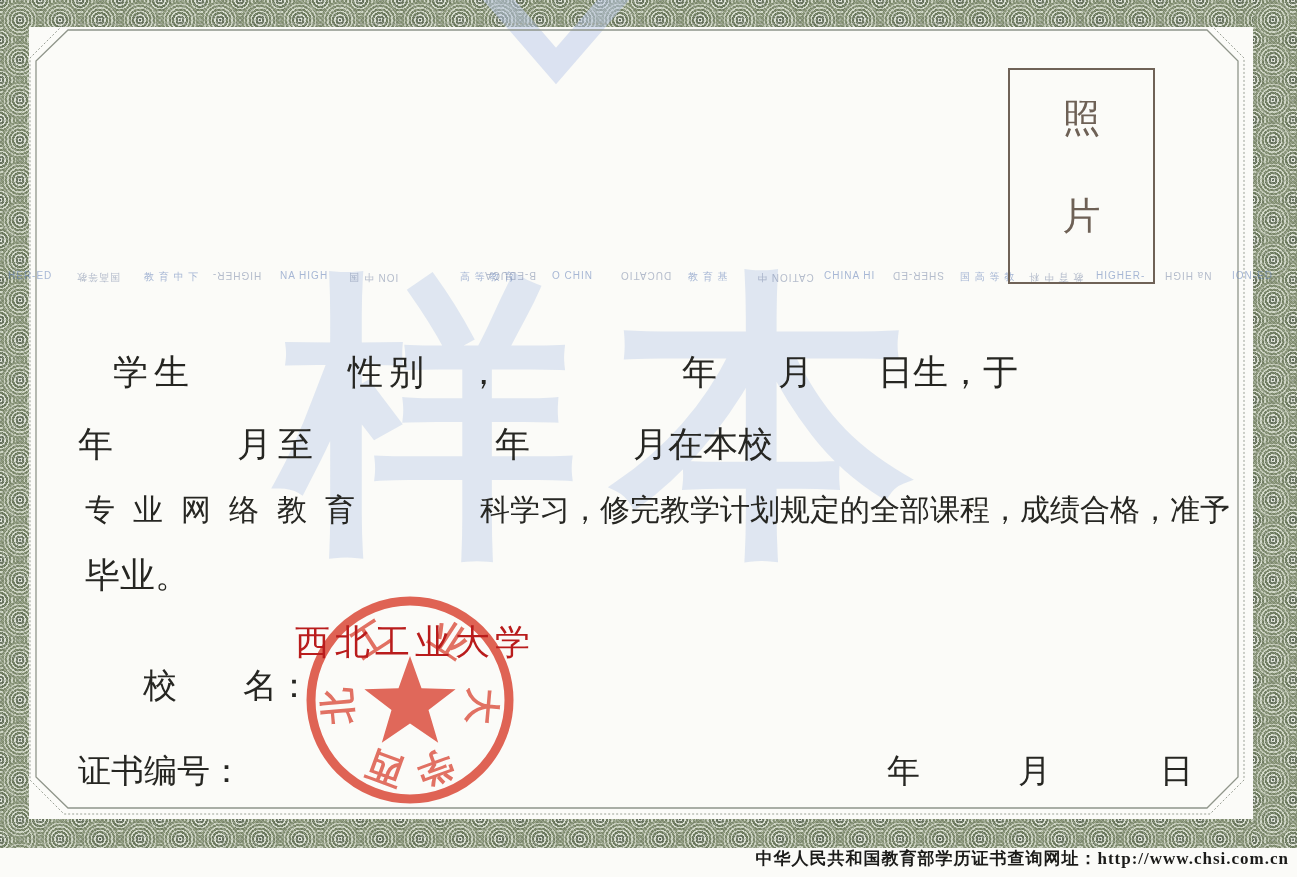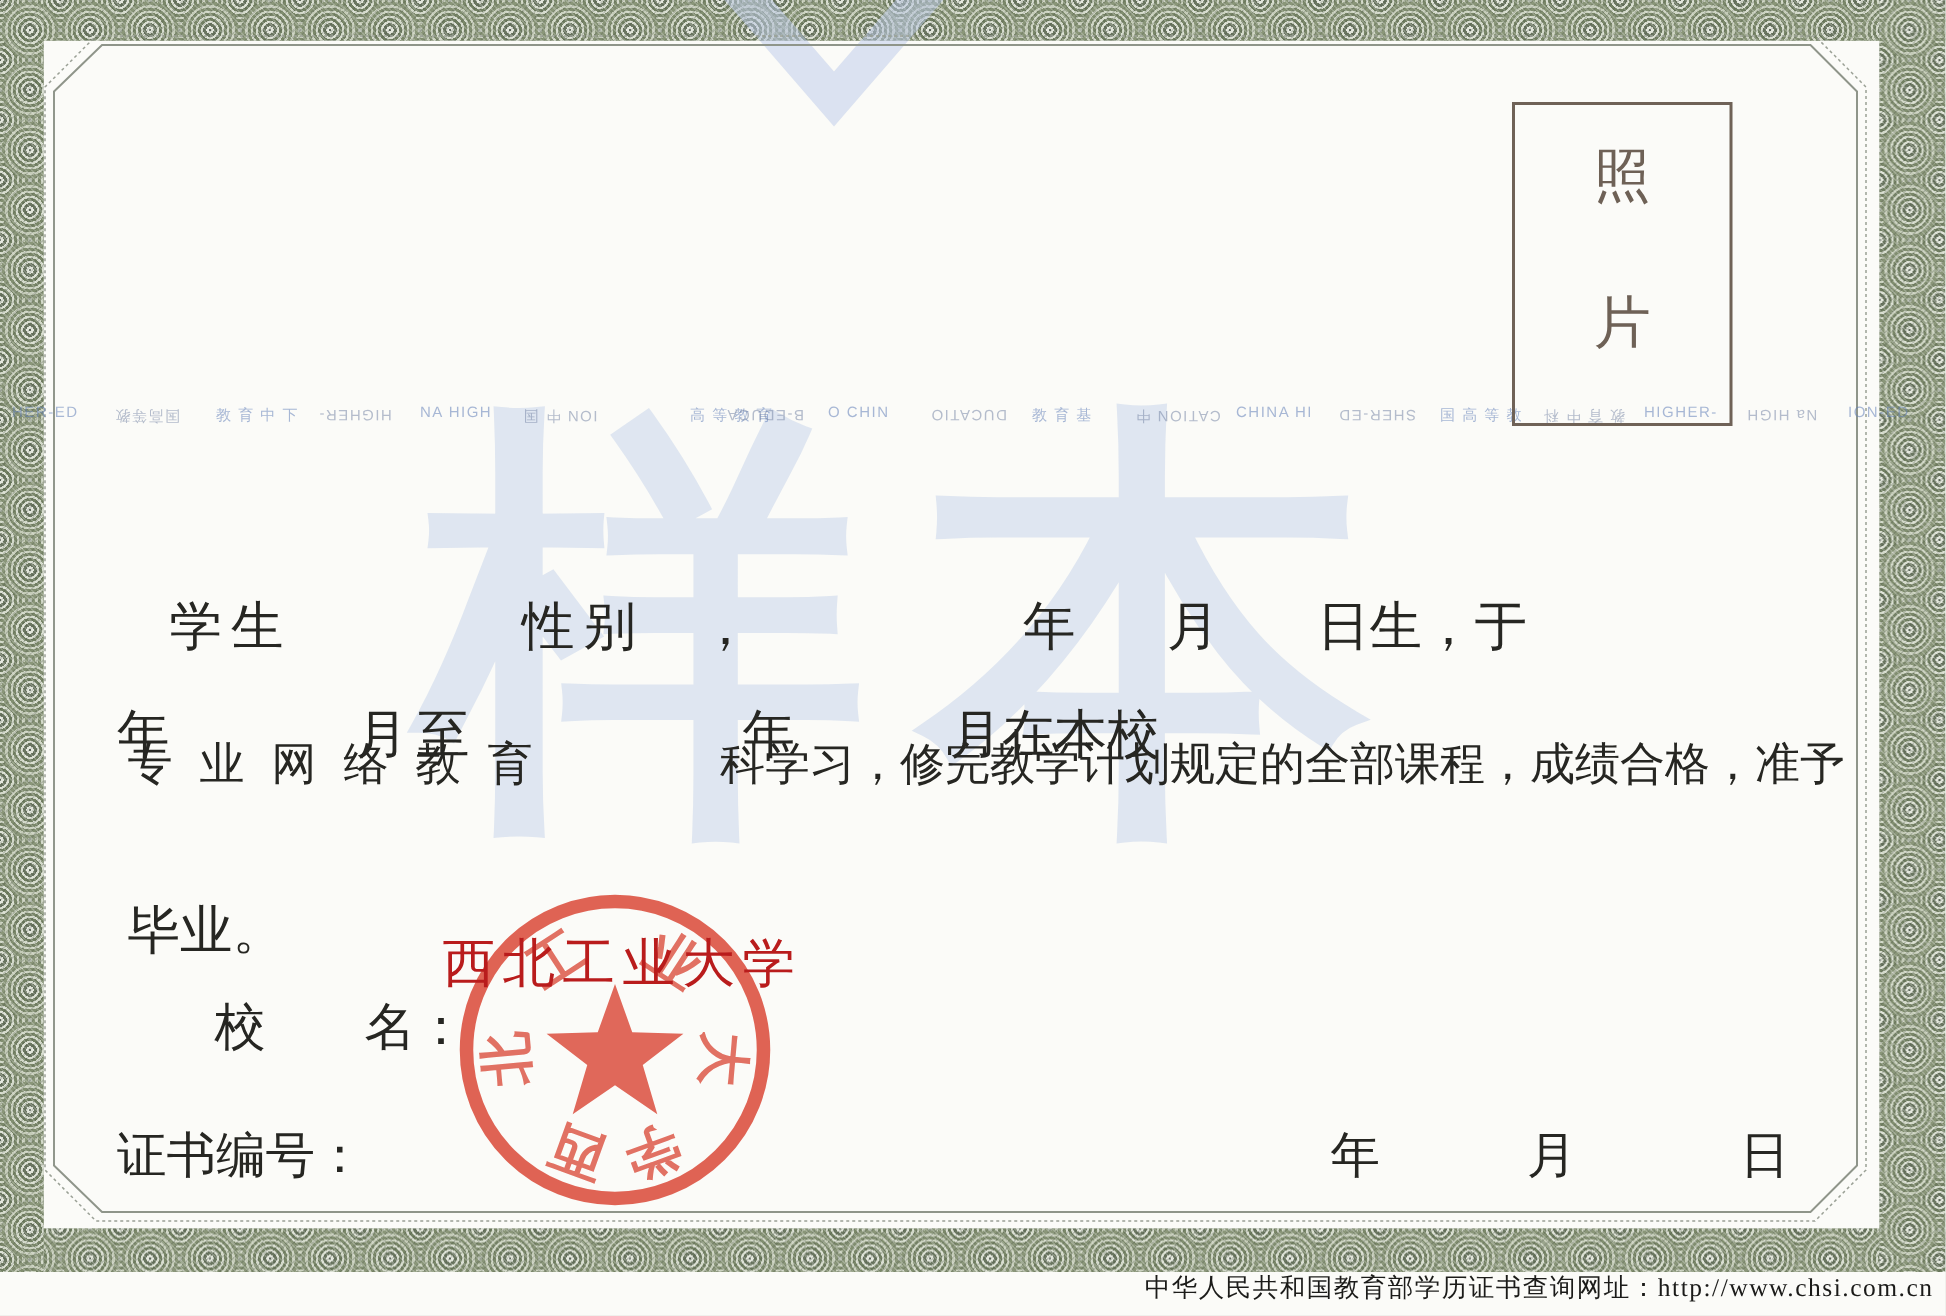--- a/index.html
+++ b/index.html
@@ -55,34 +55,34 @@
     border:2px solid #6f6257;box-sizing:border-box;background:transparent;
     display:flex;flex-direction:column;align-items:center;justify-content:flex-start;
     padding-top:28px;gap:58px;
   }
   .photo-box span{font-size:38px;color:#6e6156;line-height:40px;}
   
   .line{position:absolute;left:0;width:1297px;z-index:4;}
   .line span{position:absolute;white-space:nowrap;letter-spacing:6px;}
   .ls0{letter-spacing:0 !important;}
   .ls18{letter-spacing:18px !important;}
-  .l1,.l2,.l4{font-size:35px;line-height:46px;height:46px;margin-top:45px;}
+  .l1,.l2,.l4{font-size:35px;line-height:46px;height:46px;}
   .l3{font-size:30px;line-height:44px;height:44px;}
   .l5{font-size:34px;line-height:48px;height:48px;}
   .l6{font-size:33px;line-height:46px;height:46px;}
   .school-name{
     position:absolute;left:295px;top:619px;z-index:5;
     font-size:35px;letter-spacing:5px;white-space:nowrap;color:#b91c1c;
   }
   
   .seal{position:absolute;left:288px;top:582px;z-index:3;opacity:.92;}
   
   .footer{
     position:absolute;right:8px;top:847px;z-index:5;
-    font-size:17px;font-weight:normal;letter-spacing:1px;color:#1b1b19;white-space:nowrap;
+    font-size:17px;font-weight:bold;letter-spacing:1px;color:#1b1b19;white-space:nowrap;
   }
 </style>
 </head>
 <body>
 
 <div class="page">
 
   <div class="band band-top"></div>
   <div class="band band-bottom"></div>
   <div class="band band-left"></div>

